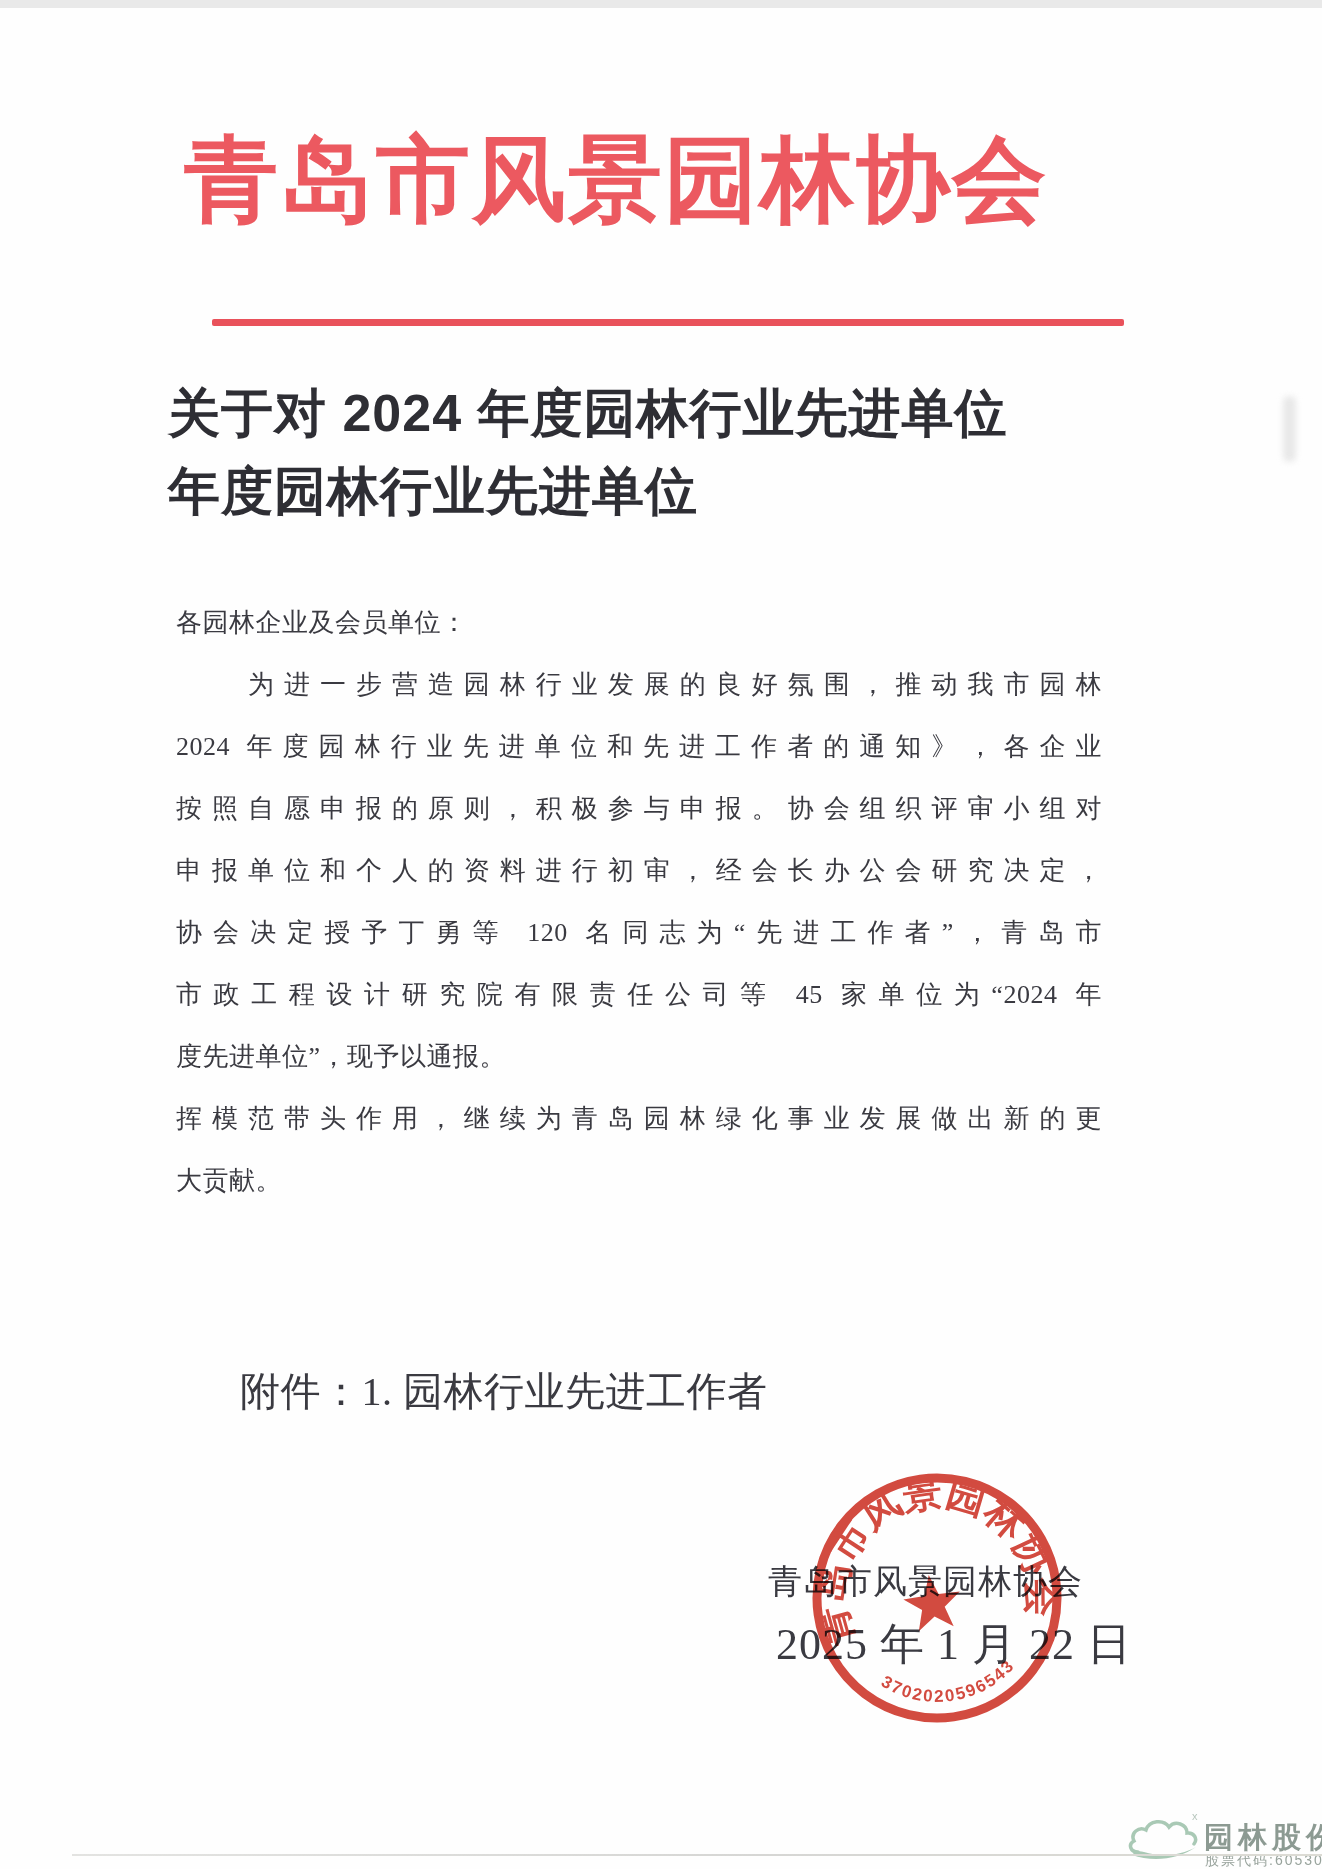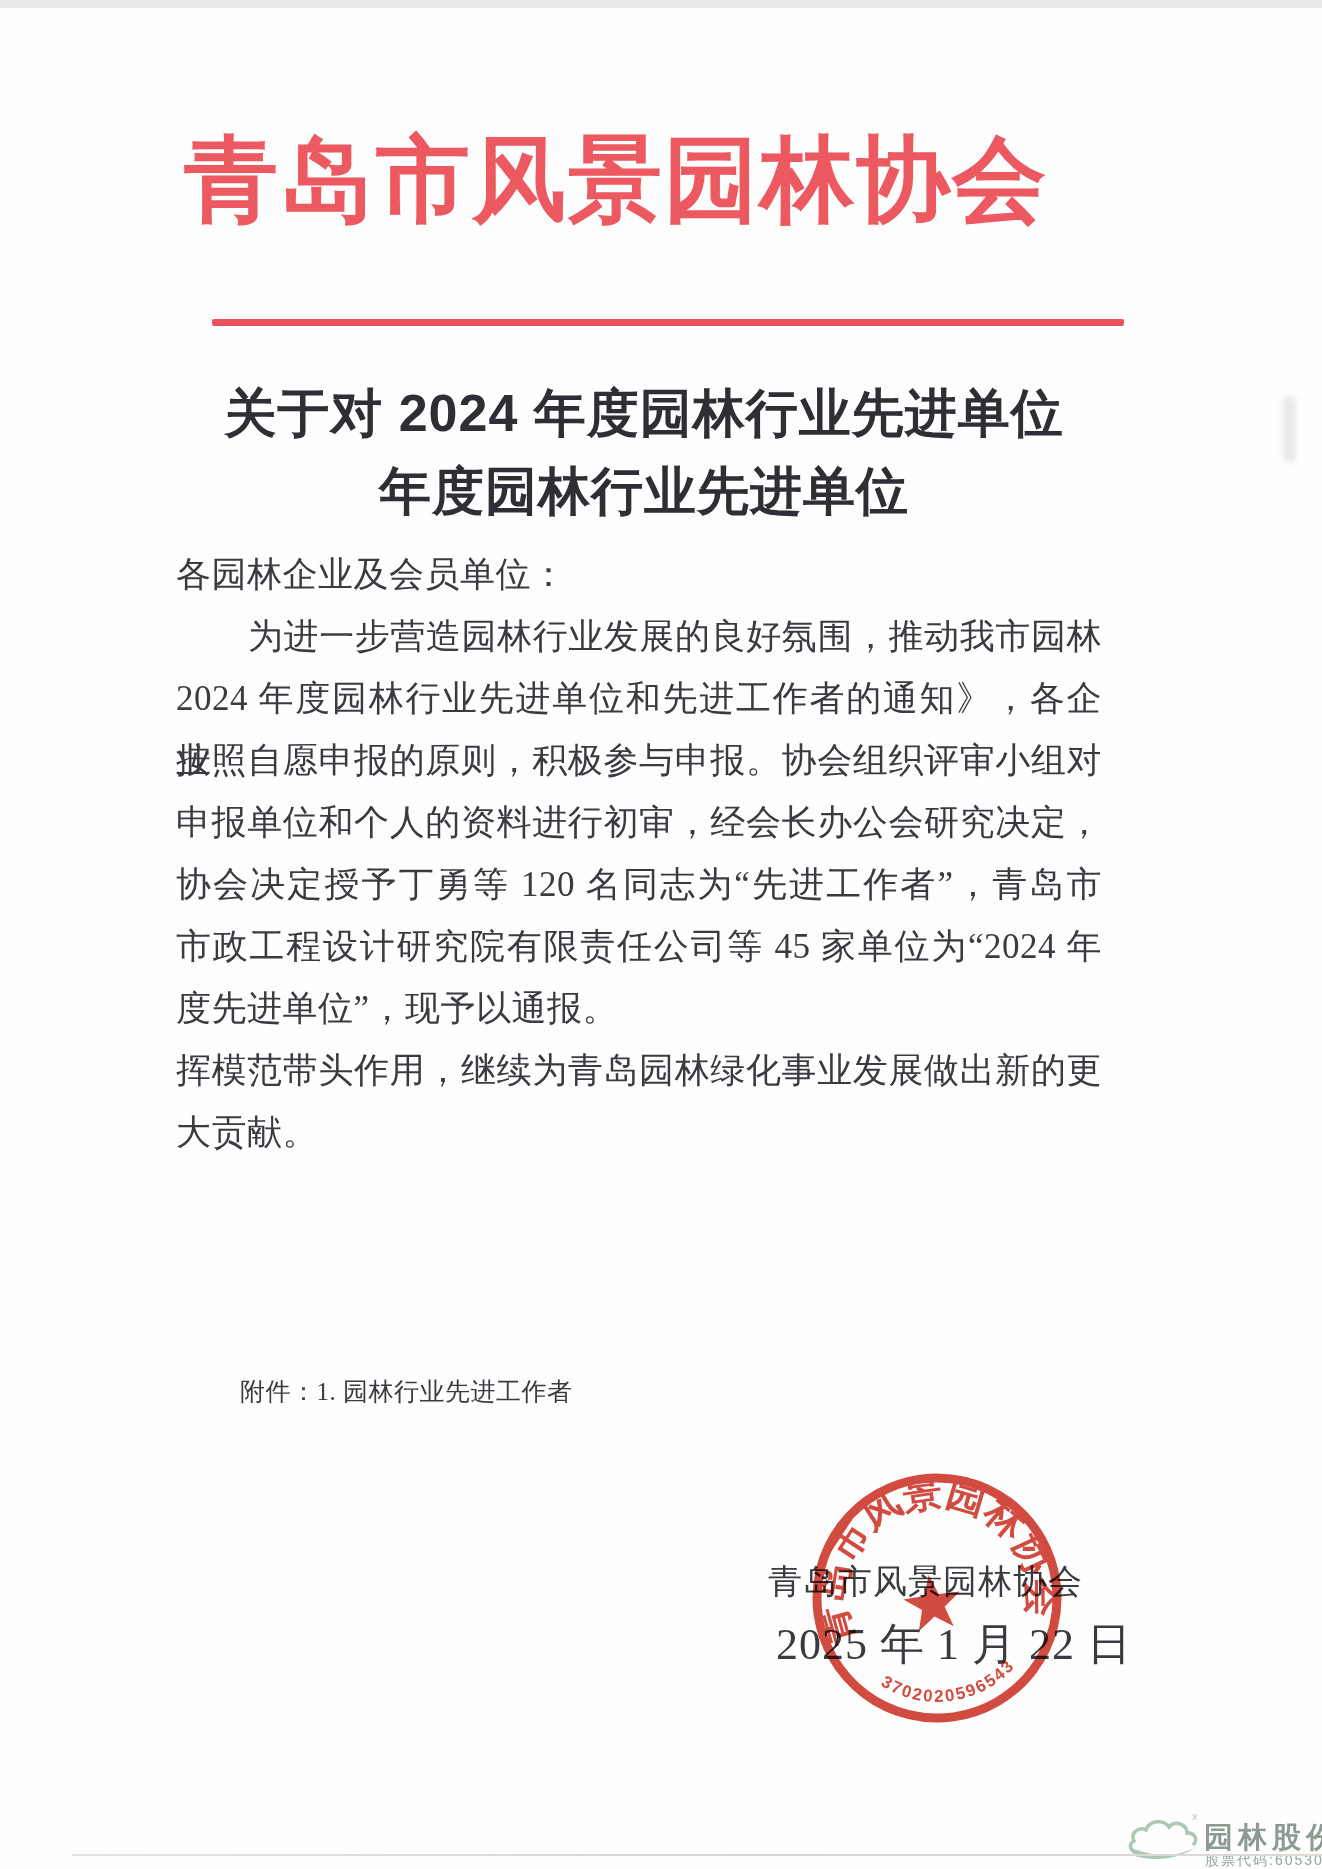--- a/index.html
+++ b/index.html
@@ -16,31 +16,31 @@
     font-size:94px; line-height:1.2; letter-spacing:2px; white-space:nowrap;
     color:var(--header-red, #ec5960);
   }
   .red-rule {
     position:absolute; left:212px; top:311px; width:912px; height:7px;
     background:var(--rule-red, #e9525b); border-radius:2px;
   }
   
   .doc-title {
     position:absolute; left:168px; top:366px; width:952px;
-    text-align:center; font-family:"Liberation Sans", sans-serif; font-weight:700;
+    text-align:left; font-family:"Liberation Sans", sans-serif; font-weight:700;
     font-size:52px; line-height:78px; letter-spacing:1px;
     color:var(--title-ink, #2e2e34);
   }
   
-  .body-block { position:absolute; left:176px; top:536px; width:926px; font-size:35px; }
+  .body-block { position:absolute; left:176px; top:584px; width:926px; font-size:26px; }
   .bline { height:62px; line-height:62px; letter-spacing:.5px; }
   .bline.just { text-align:justify; text-align-last:justify; }
   .bline.ind { text-indent:72px; }
   
-  .attach { position:absolute; left:240px; top:1352px; font-size:25px; }
+  .attach { position:absolute; left:240px; top:1352px; font-size:40px; }
   .attach-line { height:64px; line-height:64px; letter-spacing:.5px; }
   .attach-line-2 { margin-left:106px; }
   
   .signoff-org {
     position:absolute; left:768px; top:1552px; font-size:34px; line-height:44px;
     letter-spacing:1px; white-space:nowrap;
   }
   .signoff-date {
     position:absolute; left:776px; top:1614px; font-size:44px; line-height:46px;
     letter-spacing:1px; white-space:nowrap;

